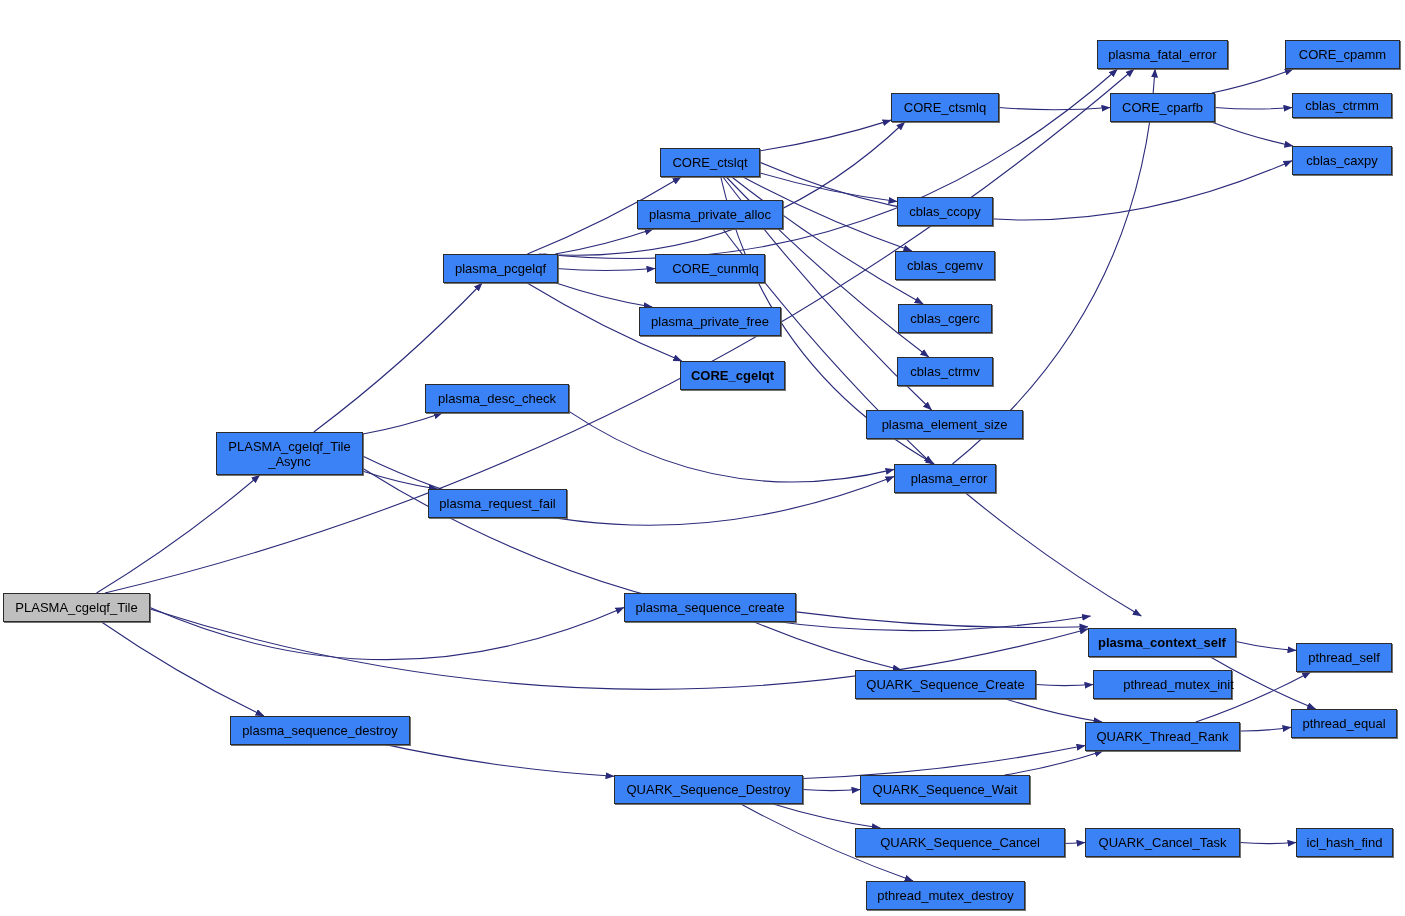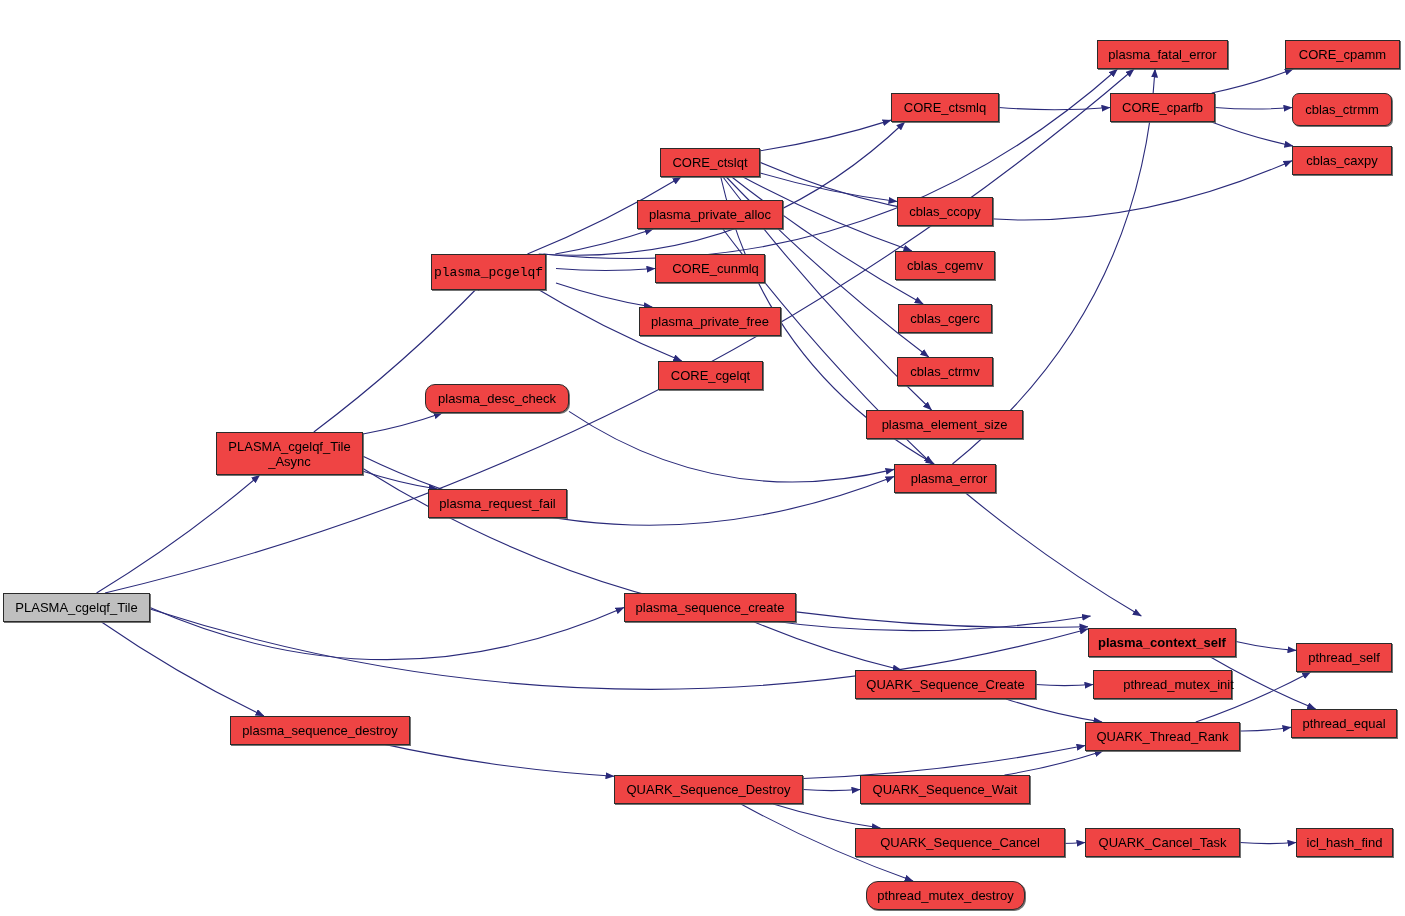--- a/index.html
+++ b/index.html
@@ -20,21 +20,21 @@
     left: 0;
     top: 0;
     width: 1405px;
     height: 916px;
     pointer-events: none;
   }
   .node {
     position: absolute;
     box-sizing: border-box;
     border: 1px solid #2b2b2b;
-    background: #ef4444;
+    background: #3b82f6;
     color: #000000;
     display: flex;
     align-items: center;
     justify-content: center;
     text-align: center;
     font-size: 13px;
     line-height: 15px;
     white-space: pre-line;
     letter-spacing: 0px;
     box-shadow: 1px 1px 0 rgba(90,90,90,0.85);
@@ -103,47 +103,47 @@
         <path d="M 1004.5047169811321 775 Q 1054.71 766.9396226415095 1102.995283018868 751" fill="none" stroke="#2a2a7a" stroke-width="1.1" marker-end="url(#arrowhead)"></path>
         <path d="M 1035 842.5 Q 1060 844.5 1085 842.5" fill="none" stroke="#2a2a7a" stroke-width="1.1" marker-end="url(#arrowhead)"></path>
         <path d="M 1240 842.5 Q 1268 844.74 1296 842.5" fill="none" stroke="#2a2a7a" stroke-width="1.1" marker-end="url(#arrowhead)"></path>
       </g>
   </svg>
   <div id="node-group">
       <div class="node root" style="left: 3px; top: 593px; width: 147px; height: 29px;">PLASMA_cgelqf_Tile</div>
       <div class="node" style="left: 216px; top: 432px; width: 147px; height: 43px;">PLASMA_cgelqf_Tile
 _Async</div>
       <div class="node" style="left: 199px; top: 716px; width: 180px; height: 29px; margin-left: 31px;">plasma_sequence_destroy</div>
-      <div class="node" style="left: 431px; top: 254px; width: 115px; height: 36px; font-family: Liberation Mono, monospace;">plasma_pcgelqf</div>
-      <div class="node" style="left: 425px; top: 384px; width: 144px; height: 29px; border-radius: 10px;">plasma_desc_check</div>
+      <div class="node" style="left: 443px; top: 254px; width: 115px; height: 29px;">plasma_pcgelqf</div>
+      <div class="node" style="left: 425px; top: 384px; width: 144px; height: 29px;">plasma_desc_check</div>
       <div class="node" style="left: 428px; top: 489px; width: 139px; height: 29px;">plasma_request_fail</div>
       <div class="node" style="left: 624px; top: 593px; width: 172px; height: 29px;">plasma_sequence_create</div>
       <div class="node" style="left: 660px; top: 148px; width: 100px; height: 29px;">CORE_ctslqt</div>
       <div class="node" style="left: 637px; top: 200px; width: 146px; height: 29px;">plasma_private_alloc</div>
       <div class="node" style="left: 655px; top: 254px; width: 110px; height: 29px; padding-left: 11px;">CORE_cunmlq</div>
       <div class="node" style="left: 639px; top: 307px; width: 142px; height: 29px;">plasma_private_free</div>
-      <div class="node" style="left: 658px; top: 361px; width: 105px; height: 29px;">CORE_cgelqt</div>
+      <div class="node" style="left: 680px; top: 361px; width: 105px; height: 29px; font-weight: bold;">CORE_cgelqt</div>
       <div class="node" style="left: 891px; top: 93px; width: 108px; height: 29px;">CORE_ctsmlq</div>
       <div class="node" style="left: 897px; top: 197px; width: 96px; height: 29px;">cblas_ccopy</div>
       <div class="node" style="left: 895px; top: 251px; width: 100px; height: 29px;">cblas_cgemv</div>
       <div class="node" style="left: 898px; top: 304px; width: 94px; height: 29px;">cblas_cgerc</div>
       <div class="node" style="left: 897px; top: 357px; width: 96px; height: 29px;">cblas_ctrmv</div>
       <div class="node" style="left: 866px; top: 410px; width: 157px; height: 29px;">plasma_element_size</div>
       <div class="node" style="left: 894px; top: 464px; width: 102px; height: 29px; padding-left: 8px;">plasma_error</div>
       <div class="node" style="left: 1097px; top: 40px; width: 131px; height: 29px;">plasma_fatal_error</div>
       <div class="node" style="left: 1110px; top: 93px; width: 105px; height: 29px;">CORE_cparfb</div>
       <div class="node" style="left: 1285px; top: 40px; width: 115px; height: 29px;">CORE_cpamm</div>
-      <div class="node" style="left: 1292px; top: 93px; width: 100px; height: 33px; border-radius: 7px;">cblas_ctrmm</div>
+      <div class="node" style="left: 1292px; top: 93px; width: 100px; height: 25px;">cblas_ctrmm</div>
       <div class="node" style="left: 1292px; top: 146px; width: 100px; height: 29px;">cblas_caxpy</div>
       <div class="node" style="left: 1088px; top: 628px; width: 148px; height: 29px; font-weight: bold;">plasma_context_self</div>
       <div class="node" style="left: 1296px; top: 643px; width: 96px; height: 29px;">pthread_self</div>
       <div class="node" style="left: 1291px; top: 709px; width: 106px; height: 29px;">pthread_equal</div>
       <div class="node" style="left: 1093px; top: 670px; width: 139px; height: 29px; padding-left: 32px;">pthread_mutex_init</div>
       <div class="node" style="left: 855px; top: 670px; width: 181px; height: 29px;">QUARK_Sequence_Create</div>
       <div class="node" style="left: 1085px; top: 722px; width: 155px; height: 29px;">QUARK_Thread_Rank</div>
       <div class="node" style="left: 614px; top: 775px; width: 189px; height: 29px;">QUARK_Sequence_Destroy</div>
       <div class="node" style="left: 860px; top: 775px; width: 170px; height: 29px;">QUARK_Sequence_Wait</div>
       <div class="node" style="left: 855px; top: 828px; width: 210px; height: 29px;">QUARK_Sequence_Cancel</div>
-      <div class="node" style="left: 866px; top: 881px; width: 159px; height: 29px; border-radius: 12px;">pthread_mutex_destroy</div>
+      <div class="node" style="left: 866px; top: 881px; width: 159px; height: 29px;">pthread_mutex_destroy</div>
       <div class="node" style="left: 1085px; top: 828px; width: 155px; height: 29px;">QUARK_Cancel_Task</div>
       <div class="node" style="left: 1296px; top: 828px; width: 97px; height: 29px;">icl_hash_find</div>
     </div>
 </div>
 
 </body></html>

